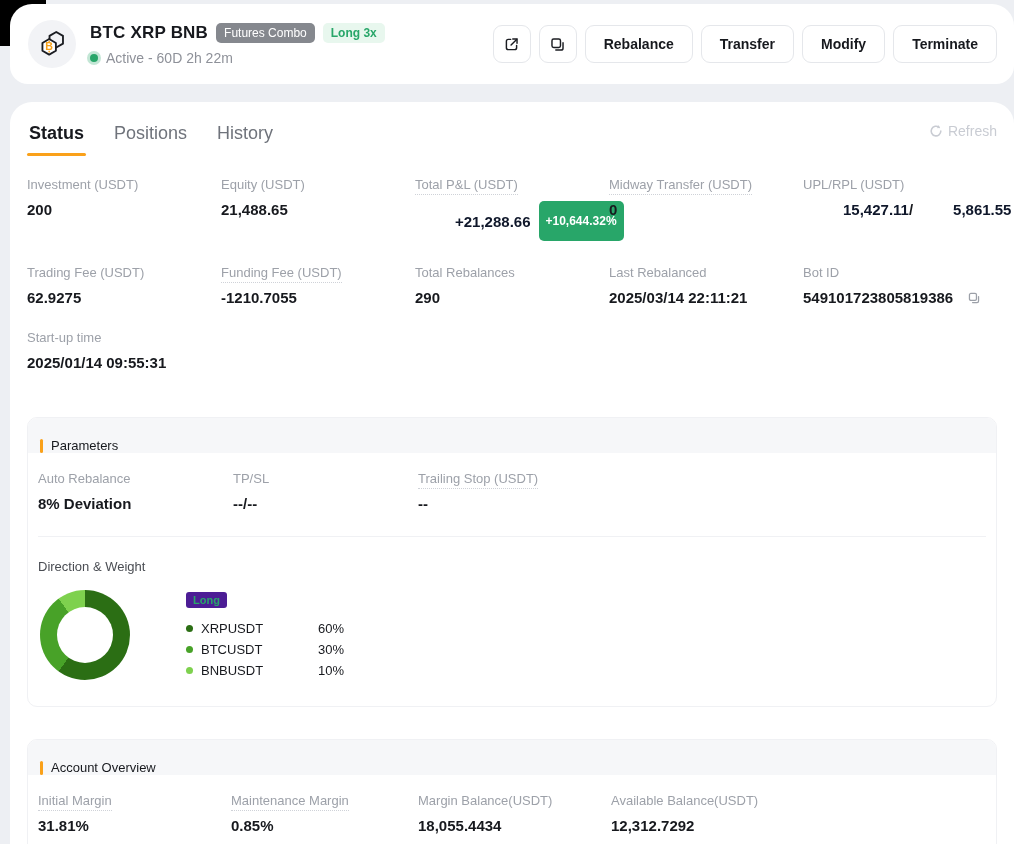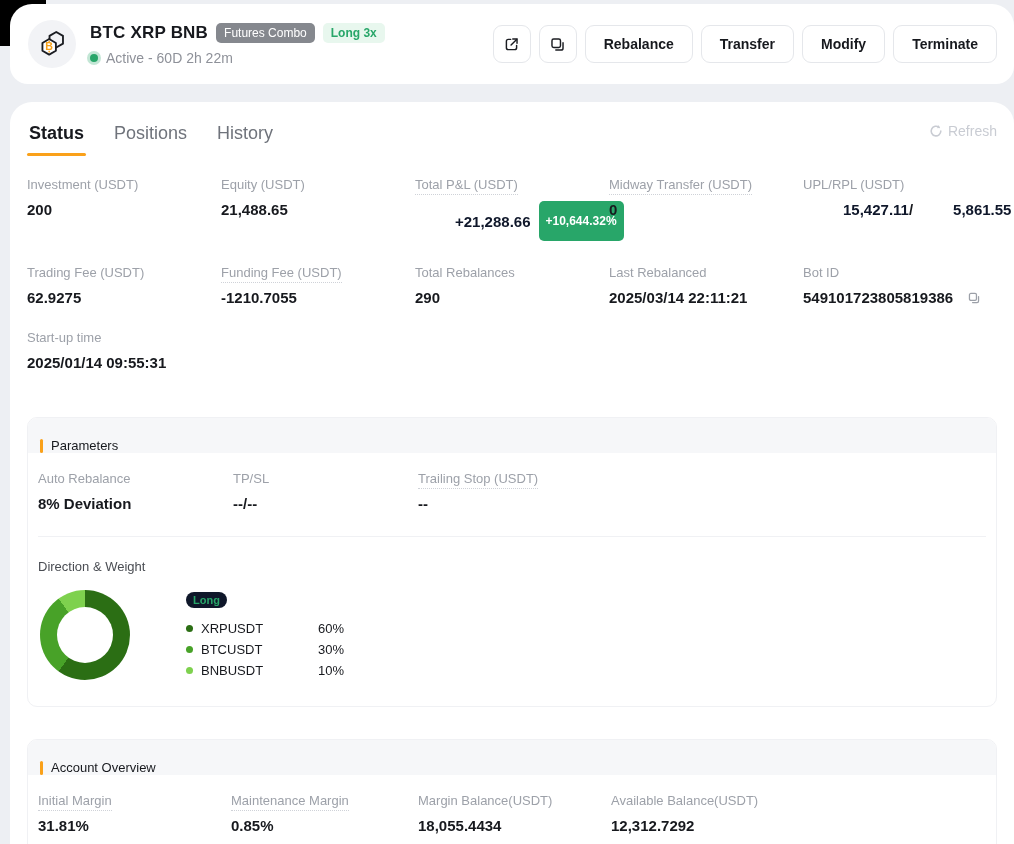--- a/index.html
+++ b/index.html
@@ -92,22 +92,22 @@
   .account-grid { display:grid; grid-template-columns:193px 187px 193px 1fr; }
   .divider { border:none; border-top:1px solid #f0f1f4; margin:24px 0 0 0; }
 
   .dw-title { margin-top:22px; font-size:13px; color:#4a4d53; }
   .dw-flex { display:flex; align-items:flex-start; margin-top:16px; }
   .donut-wrap { width:90px; height:90px; position:relative; flex:0 0 auto; margin-left:2px; }
   .donut { width:90px; height:90px; border-radius:50%; }
   .donut-hole { position:absolute; left:17px; top:17px; width:56px; height:56px; border-radius:50%; background:#fff; }
   .legend { margin-left:56px; width:158px; }
   .legend-badge {
-    display:inline-block; background:#0f172a; color:#28a669; font-size:11px; font-weight:600;
-    padding:2px 7px; border-radius:8px; margin-bottom:7px;
+    display:inline-block; background:#4c1d95; color:#28a669; font-size:11px; font-weight:600;
+    padding:2px 7px; border-radius:3px; margin-bottom:7px;
   }
   .legend-row { display:flex; align-items:center; margin-top:6px; }
   .legend-dot { width:7px; height:7px; border-radius:50%; margin-right:8px; flex:0 0 auto; }
   .legend-sym { font-size:13px; color:#17191e; flex:1; }
   .legend-pct { font-size:13px; color:#17191e; }
 
   svg { display:block; }
 </style>
 </head>
 <body>

